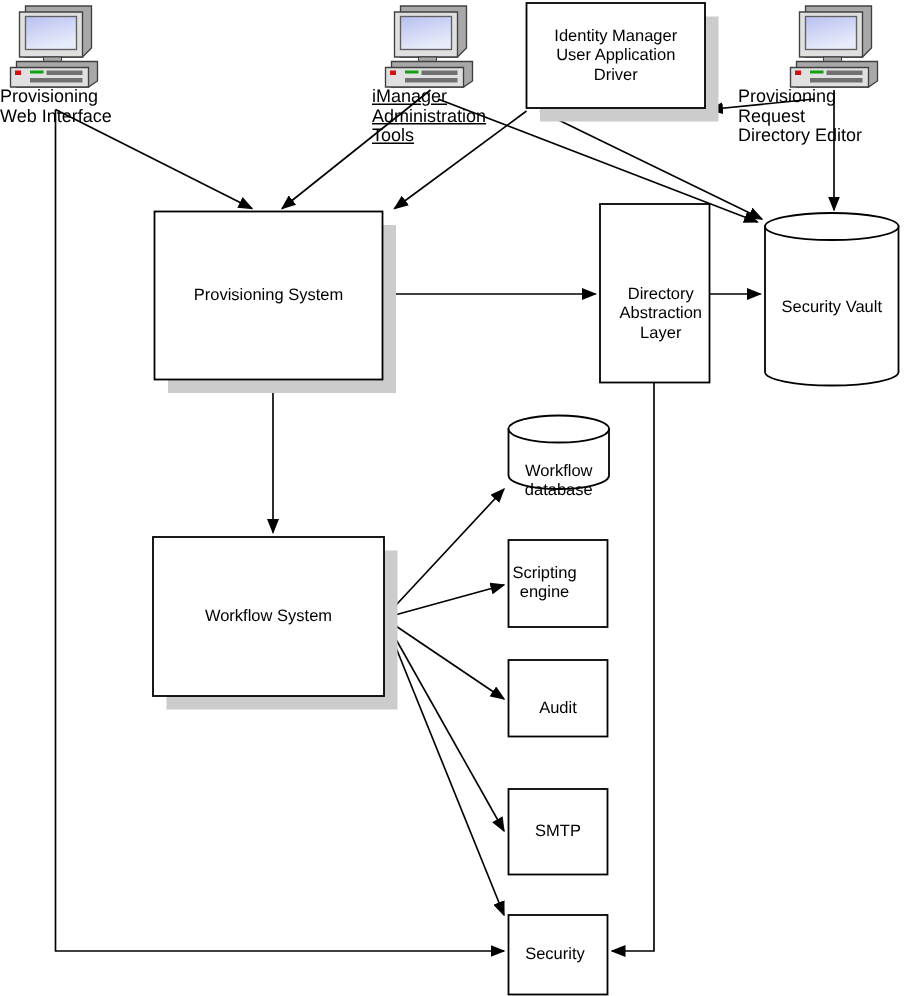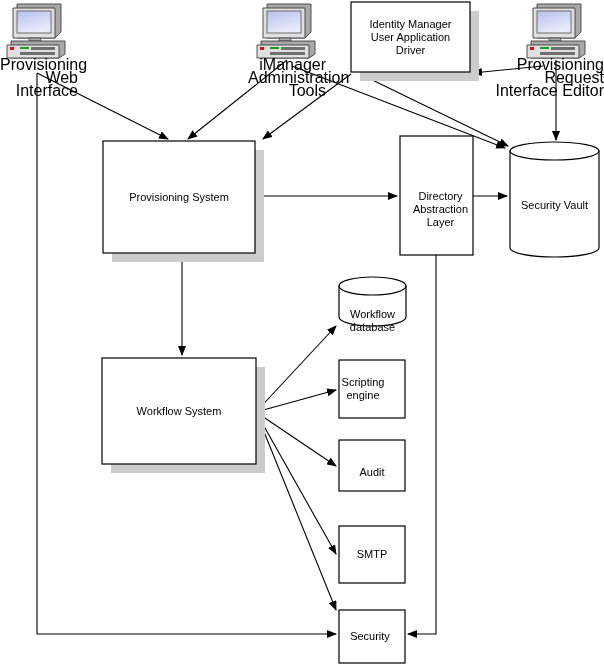--- a/index.html
+++ b/index.html
@@ -30,22 +30,22 @@
     text-align: center;
     font-size: 11px;
     color: #000000;
     line-height: 13px;
     pointer-events: none;
     white-space: pre-line;
   }
   .icon-caption {
     position: absolute;
     z-index: 3;
-    text-align: right;
-    font-size: 16px;
+    text-align: left;
+    font-size: 12px;
     color: #000000;
     line-height: 13px;
     white-space: pre-line;
   }
 </style>
 </head>
 <body>
 
 <div id="diagram-root">
 
@@ -146,28 +146,28 @@
         <rect x="339" y="360" width="66" height="58" fill="#ffffff" stroke="#000000" stroke-width="1.2"></rect>
         <rect x="339" y="440" width="66" height="51" fill="#ffffff" stroke="#000000" stroke-width="1.2"></rect>
         <rect x="339" y="526" width="66" height="57" fill="#ffffff" stroke="#000000" stroke-width="1.2"></rect>
         <rect x="339" y="610" width="66" height="53" fill="#ffffff" stroke="#000000" stroke-width="1.2"></rect>
       </g>
   </svg>
 
   <div id="labels-group">
       <div class="icon-caption" style="left: 0px; top: 58px; width: 78px;">Provisioning
 Web Interface</div>
-      <div class="icon-caption" style="left: 248px; top: 58px; width: 78px;">iManager
+      <div class="icon-caption" style="left: 248px; top: 58px; width: 78px; text-decoration: underline;">iManager
 Administration
 Tools</div>
       <div class="node-label" style="left: 351px; top: 2px; width: 119px; height: 70px; display: flex; align-items: center; justify-content: center;">Identity Manager
 User Application
 Driver</div>
       <div class="icon-caption" style="left: 492px; top: 58px; width: 112px;">Provisioning Request
-Interface Editor</div>
+Directory Editor</div>
       <div class="node-label" style="left: 103px; top: 141px; width: 152px; height: 112px; display: flex; align-items: center; justify-content: center;">Provisioning System</div>
       <div class="node-label" style="left: 404px; top: 136px; width: 73px; height: 146px; display: flex; align-items: center; justify-content: center;">Directory
 Abstraction
 Layer</div>
       <div class="node-label" style="left: 510px; top: 142px; width: 89px; height: 115px; display: flex; align-items: center; justify-content: center; padding-top: 6px;">Security Vault</div>
       <div class="node-label" style="left: 339px; top: 277px; width: 67px; height: 49px; display: flex; align-items: center; justify-content: center; padding-top: 19px;">Workflow
 database</div>
       <div class="node-label" style="left: 102px; top: 358px; width: 154px; height: 106px; display: flex; align-items: center; justify-content: center;">Workflow System</div>
       <div class="node-label" style="left: 339px; top: 360px; width: 48px; height: 58px; display: flex; align-items: center; justify-content: center;">Scripting
 engine</div>

